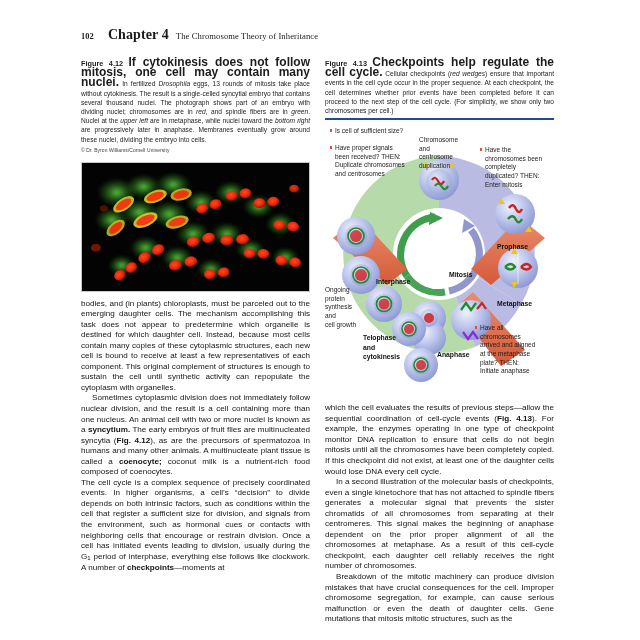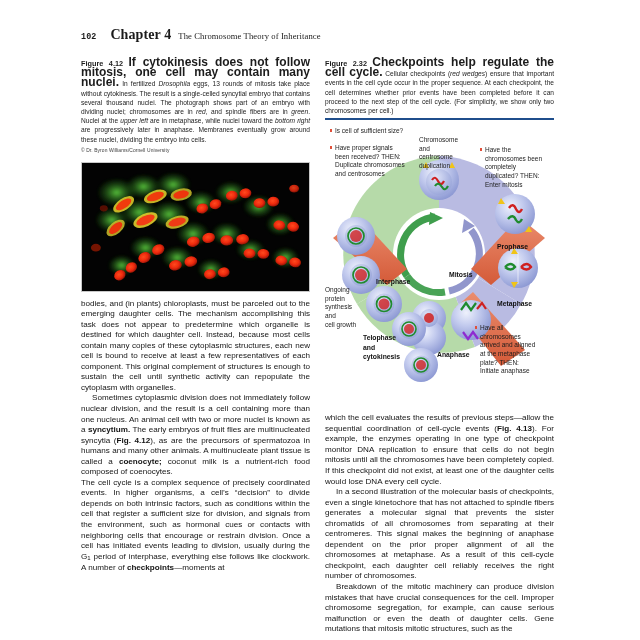--- a/index.html
+++ b/index.html
@@ -23,21 +23,21 @@
   }
   
   .runhead {
     position: absolute;
     left: 81px; top: 27px;
     font-size: 8.2px;
     letter-spacing: .1px;
     white-space: nowrap;
   }
   .runhead .folio {
-    font-family: Liberation Mono, monospace;
+    font-family: Liberation Serif, serif;
     font-weight: bold;
     font-size: 8.4px;
     margin-right: 14px;
   }
   .runhead .chap {
     font-weight: bold;
     font-size: 14px;
     margin-right: 7px;
   }
   .runhead .chaptitle {
@@ -309,21 +309,21 @@
 
 
     <div class="btext">
       <p class="noind"><span>The cell cycle is a complex sequence of precisely coordinated events. In higher organisms, a cell’s “decision” to divide depends on both intrinsic factors, such as conditions within the cell that register a sufficient size for division, and signals from the environment, such as hormonal cues or contacts with neighboring cells that encourage or restrain division. Once a cell has initiated events leading to division, usually during the G</span><span class="sub">1</span><span> period of interphase, everything else follows like clockwork. A number of </span><b>checkpoints</b><span>—moments at</span></p>
     </div>
   </div>
 
   <div class="col col-right">
 
     <div class="figcap">
-      <span class="fignum">Figure 2.32</span>
+      <span class="fignum">Figure 4.13</span>
       <span class="figtitle">Checkpoints help regulate the cell cycle.</span><span class="body"> Cellular checkpoints (</span><i class="body">red wedges</i><span class="body">) ensure that important events in the cell cycle occur in the proper sequence. At each checkpoint, the cell determines whether prior events have been completed before it can proceed to the next step of the cell cycle. (For simplicity, we show only two chromosomes per cell.)</span>
     </div>
 
     <div class="fig413">
       <div class="rule"></div>
 
       <svg width="229" height="268" viewBox="0 0 229 268">
         <defs>
           <radialGradient id="cellG" cx="38%" cy="32%" r="70%">
             <stop offset="0%" stop-color="#eef1fc"></stop>
@@ -481,19 +481,19 @@
         <span>and</span><br>
         <span>cell growth</span>
       </div>
 
       <div class="annot" style="left:155px; top:206px; width:58px;">
         <span class="bullet"></span>
         <span>Have all chromosomes arrived and aligned at the metaphase plate? THEN: Initiate anaphase</span>
       </div>
     </div>
 
-    <div class="btext" style="margin-top:18px">
+    <div class="btext" style="margin-top:8px">
       <p class="noind"><span>which the cell evaluates the results of previous steps—allow the sequential coordination of cell-cycle events (</span><b>Fig. 4.13</b><span>). For example, the enzymes operating in one type of checkpoint monitor DNA replication to ensure that cells do not begin mitosis until all the chromosomes have been completely copied. If this checkpoint did not exist, at least one of the daughter cells would lose DNA every cell cycle.</span></p>
       <p>In a second illustration of the molecular basis of checkpoints, even a single kinetochore that has not attached to spindle fibers generates a molecular signal that prevents the sister chromatids of all chromosomes from separating at their centromeres. This signal makes the beginning of anaphase dependent on the prior proper alignment of all the chromosomes at metaphase. As a result of this cell-cycle checkpoint, each daughter cell reliably receives the right number of chromosomes.</p>
       <p>Breakdown of the mitotic machinery can produce division mistakes that have crucial consequences for the cell. Improper chromosome segregation, for example, can cause serious malfunction or even the death of daughter cells. Gene mutations that mitosis mitotic structures, such as the</p>
     </div>
   </div>
 </div>
 
 </body></html>

